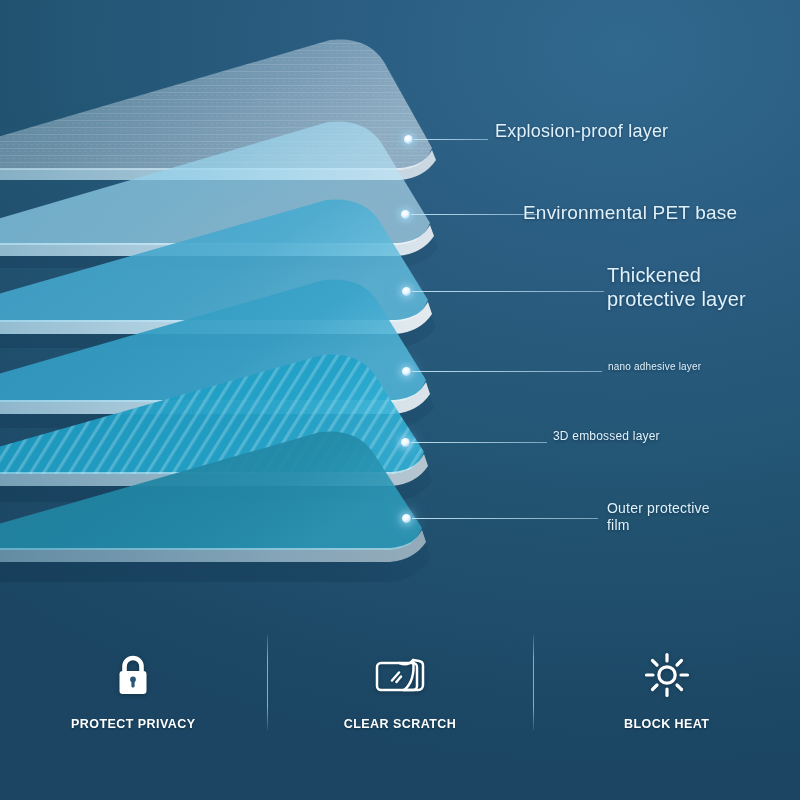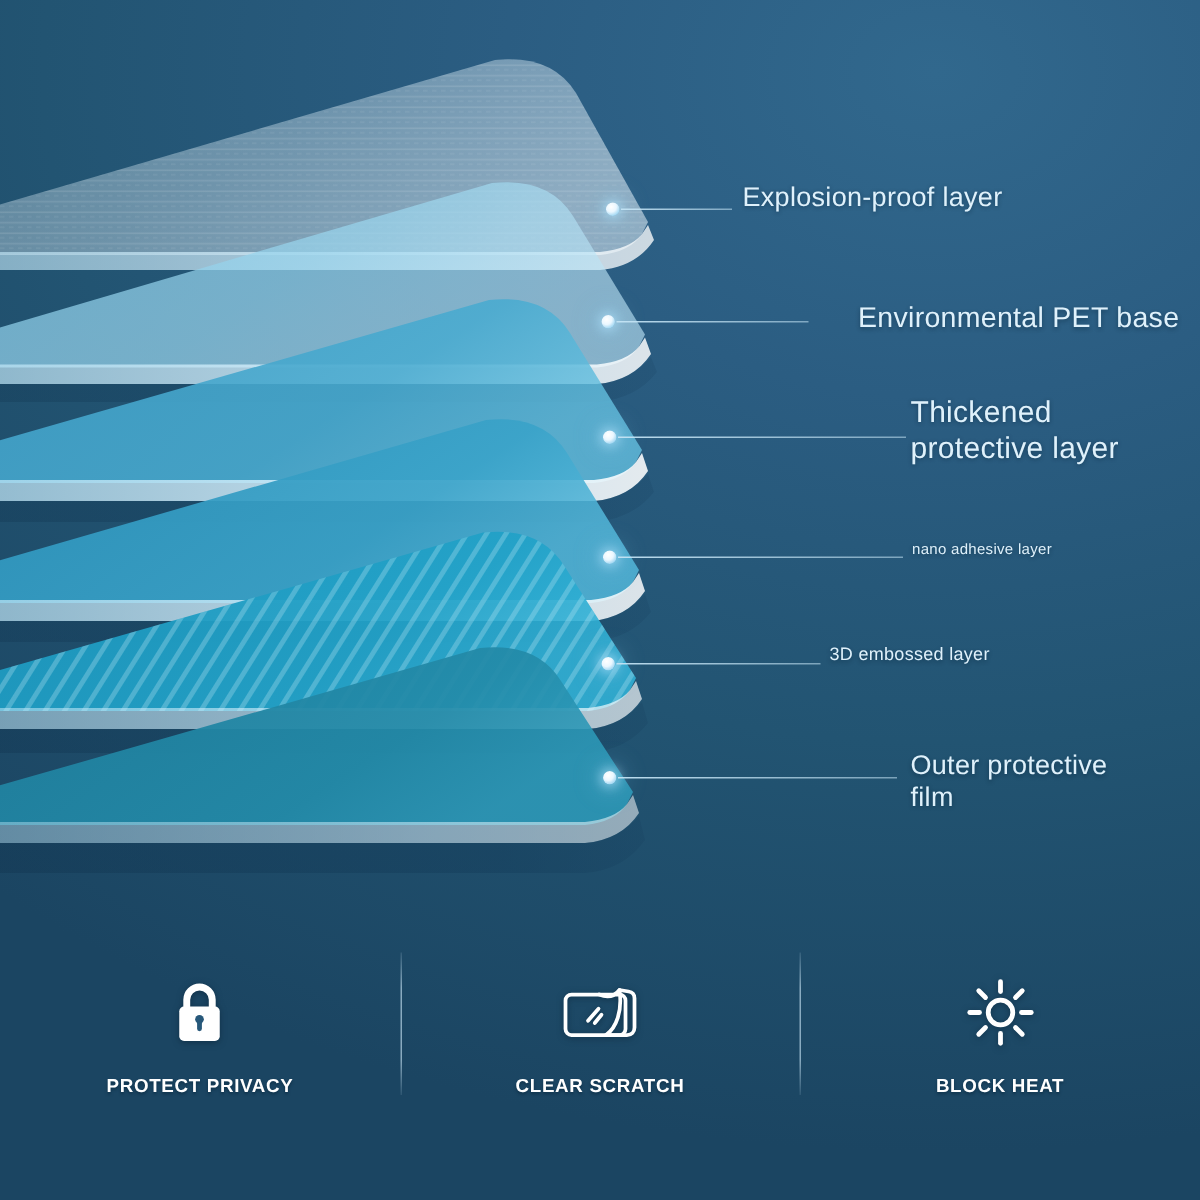--- a/index.html
+++ b/index.html
@@ -205,38 +205,38 @@
       <path d="M -40 562 L 390 562 Q 412 560 426 544 L 430 560 Q 416 580 390 582 L -40 582 Z" fill="url(#shadowDark)" opacity="0.72"></path>
     </g>
   </svg>
 
   <div class="dot" style="left:408px; top:139px;"></div>
   <div class="leader" style="left:414px; top:139px; width:74px;"></div>
   <div class="callout" style="left:495px; top:121px; font-size:18px;">Explosion-proof layer</div>
 
   <div class="dot" style="left:405px; top:214px;"></div>
   <div class="leader" style="left:411px; top:214px; width:128px;"></div>
-  <div class="callout" style="left:572px; top:202px; font-size:19px;">Environmental PET base</div>
+  <div class="callout" style="left:523px; top:202px; font-size:19px;">Environmental PET base</div>
 
   <div class="dot" style="left:406px; top:291px;"></div>
   <div class="leader" style="left:412px; top:291px; width:192px;"></div>
   <div class="callout" style="left:607px; top:264px; font-size:20px;">Thickened
 protective layer</div>
 
   <div class="dot" style="left:406px; top:371px;"></div>
   <div class="leader" style="left:412px; top:371px; width:190px;"></div>
   <div class="callout" style="left:608px; top:361px; font-size:10px;">nano adhesive layer</div>
 
   <div class="dot" style="left:405px; top:442px;"></div>
   <div class="leader" style="left:411px; top:442px; width:136px;"></div>
   <div class="callout" style="left:553px; top:429px; font-size:12px;">3D embossed layer</div>
 
   <div class="dot" style="left:406px; top:518px;"></div>
   <div class="leader" style="left:412px; top:518px; width:186px;"></div>
-  <div class="callout" style="left:607px; top:500px; font-size:18px;">Outer protective
+  <div class="callout" style="left:607px; top:500px; font-size:14px;">Outer protective
 film</div>
 
   <div id="features">
 
     <div class="feature">
       <div class="ficon">
         <svg width="40" height="46" viewBox="0 0 40 46">
           <path d="M11.5 20 V14.5 A8.5 8.5 0 0 1 28.5 14.5 V20" fill="none" stroke="#ffffff" stroke-width="4.6" stroke-linecap="round"></path>
           <rect x="6.5" y="19" width="27" height="23" rx="3.2" fill="#ffffff"></rect>
           <circle cx="20" cy="27.5" r="2.9" fill="#27587a"></circle>

